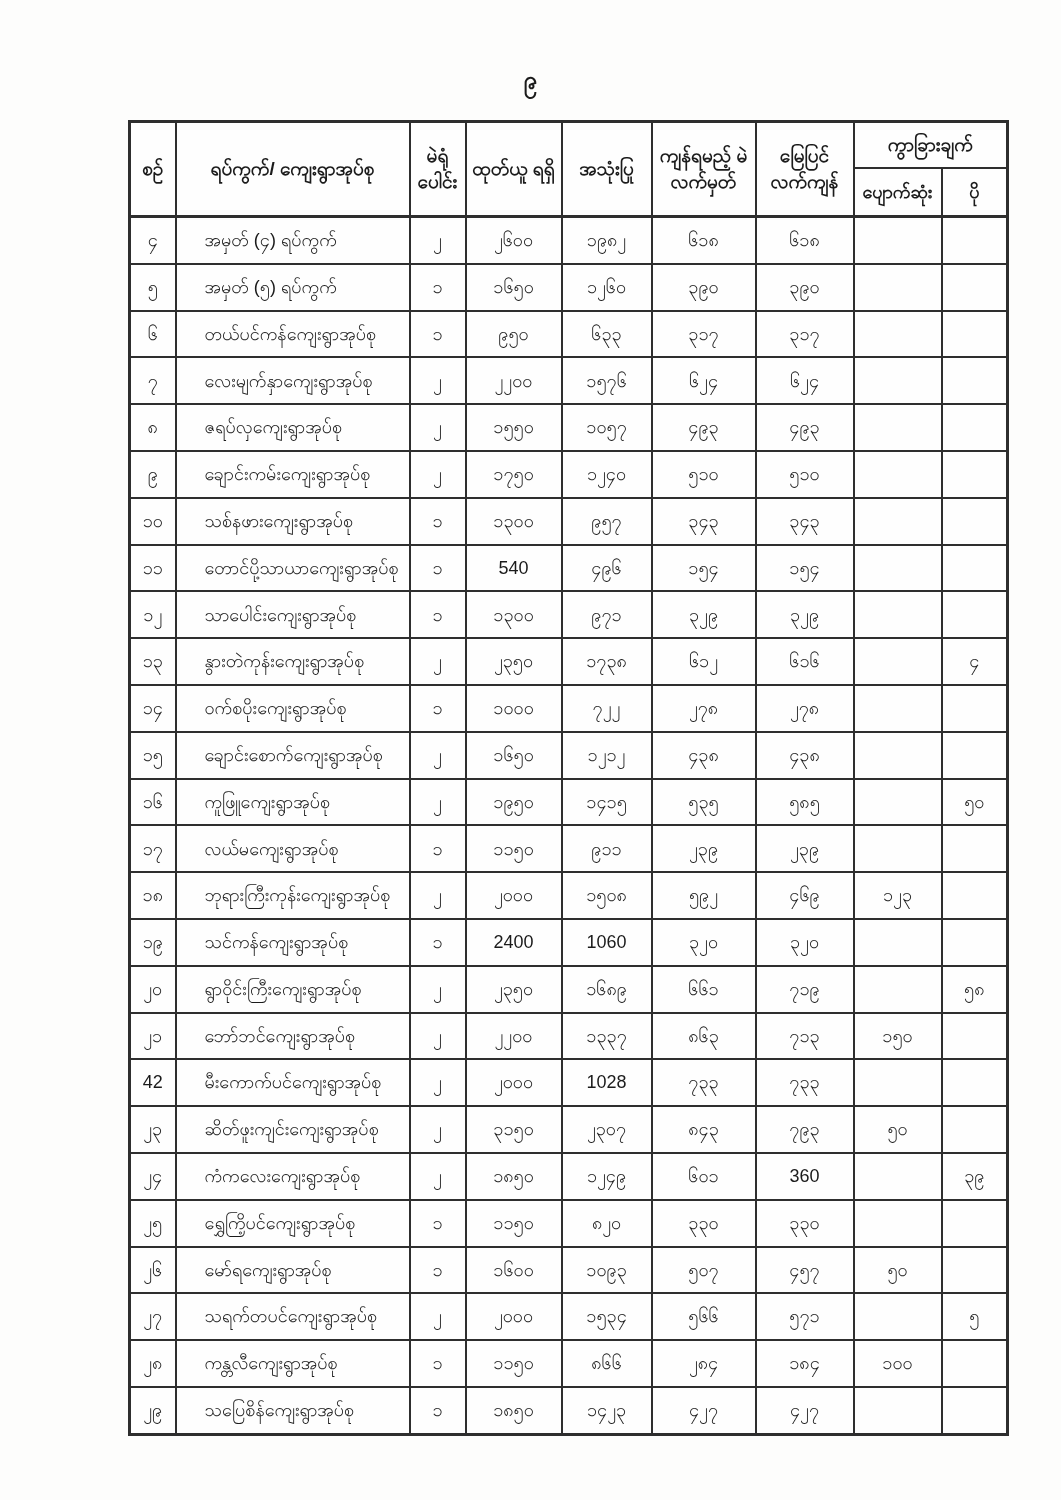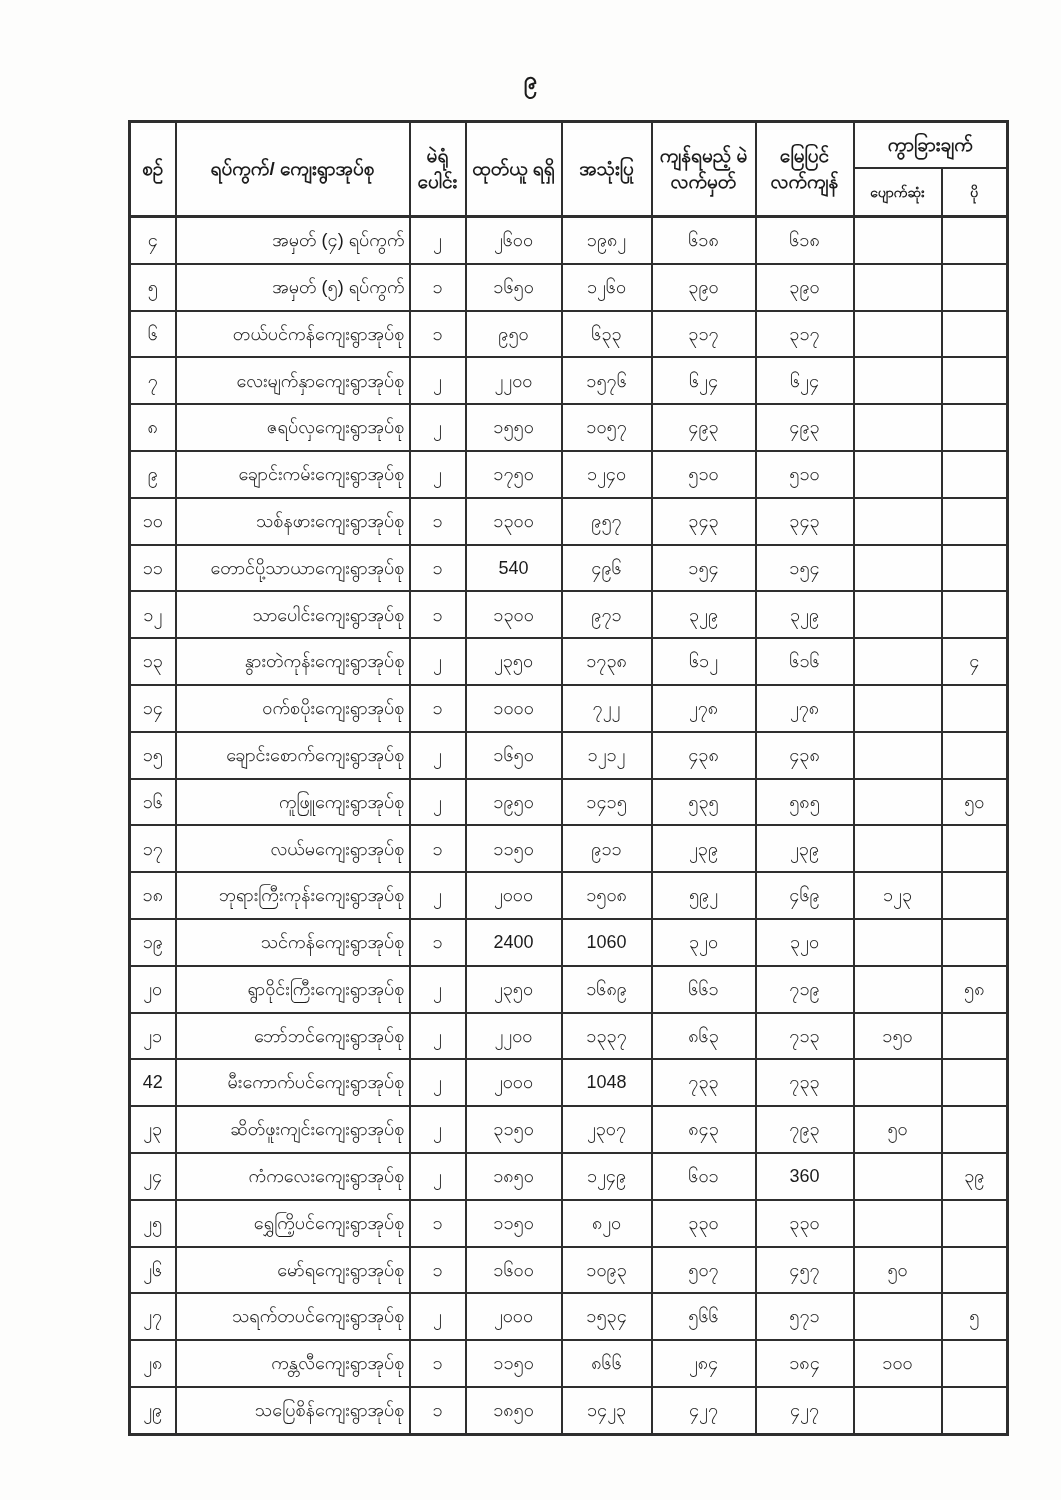--- a/index.html
+++ b/index.html
@@ -51,34 +51,34 @@
     font-size: 19px;
     text-align: center;
     line-height: 1.35;
     background: #fefefe;
   }
   thead tr.header-top th {
     height: 40px;
   }
   thead tr.header-sub th {
     height: 42px;
-    font-size: 14px;
+    font-size: 18px;
   }
   thead th.tall { height: 85px; }
   thead { border-bottom: 3px solid #2e2e2e; }
   tbody td {
     height: 40.8px;
     font-size: 18px;
     text-align: center;
     line-height: 1.25;
   }
   tbody tr { border-top: 2px solid #2e2e2e; }
   tbody td.name-cell {
-    text-align: right;
-    padding-left: 8px;
+    text-align: left;
+    padding-left: 28px;
     font-size: 18px;
   }
   col.c-serial   { width: 46px; }
   col.c-name     { width: 234px; }
   col.c-stations { width: 56px; }
   col.c-received { width: 96px; }
   col.c-used     { width: 90px; }
   col.c-remain   { width: 104px; }
   col.c-ground   { width: 98px; }
   col.c-lost     { width: 88px; }
@@ -334,21 +334,21 @@
       <td class="num-cell">၇၁၃</td>
       <td class="num-cell">၁၅၀</td>
       <td class="num-cell"></td>
     </tr>
 
     <tr>
       <td class="serial-cell">42</td>
       <td class="name-cell">မီးကောက်ပင်ကျေးရွာအုပ်စု</td>
       <td class="num-cell">၂</td>
       <td class="num-cell">၂၀၀၀</td>
-      <td class="num-cell">1048</td>
+      <td class="num-cell">1028</td>
       <td class="num-cell">၇၃၃</td>
       <td class="num-cell">၇၃၃</td>
       <td class="num-cell"></td>
       <td class="num-cell"></td>
     </tr>
 
     <tr>
       <td class="serial-cell">၂၃</td>
       <td class="name-cell">ဆိတ်ဖူးကျင်းကျေးရွာအုပ်စု</td>
       <td class="num-cell">၂</td>

